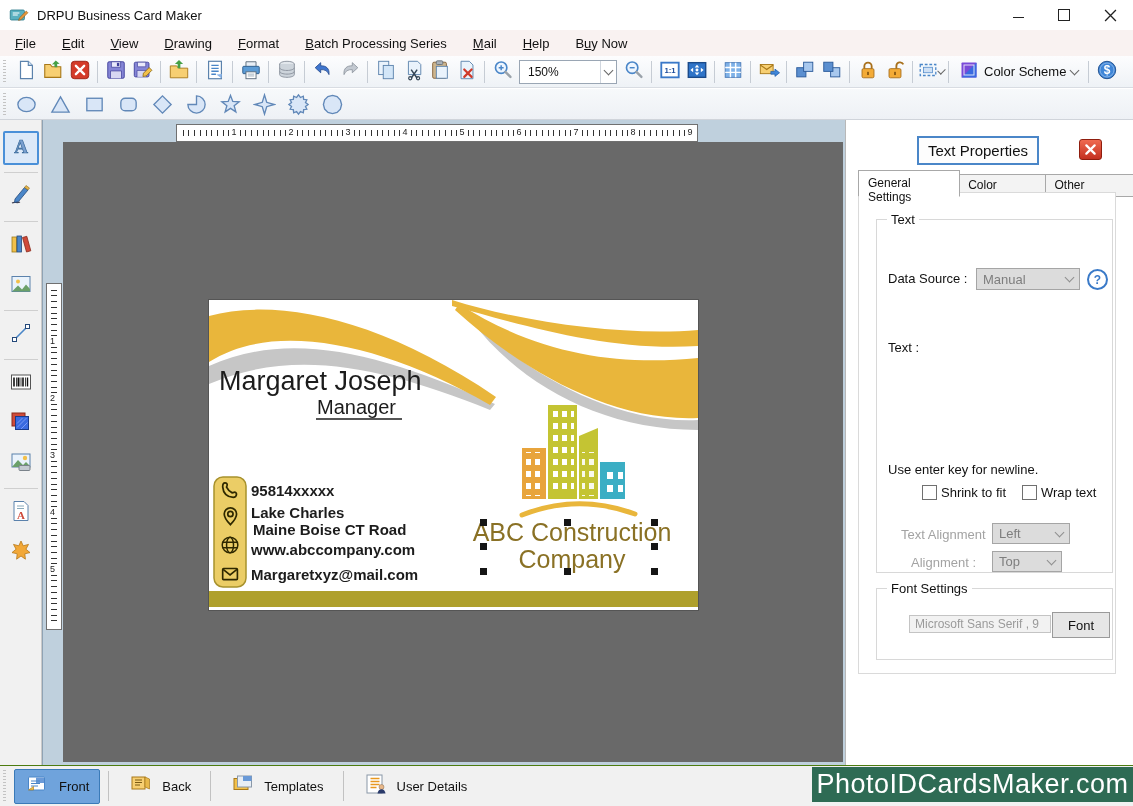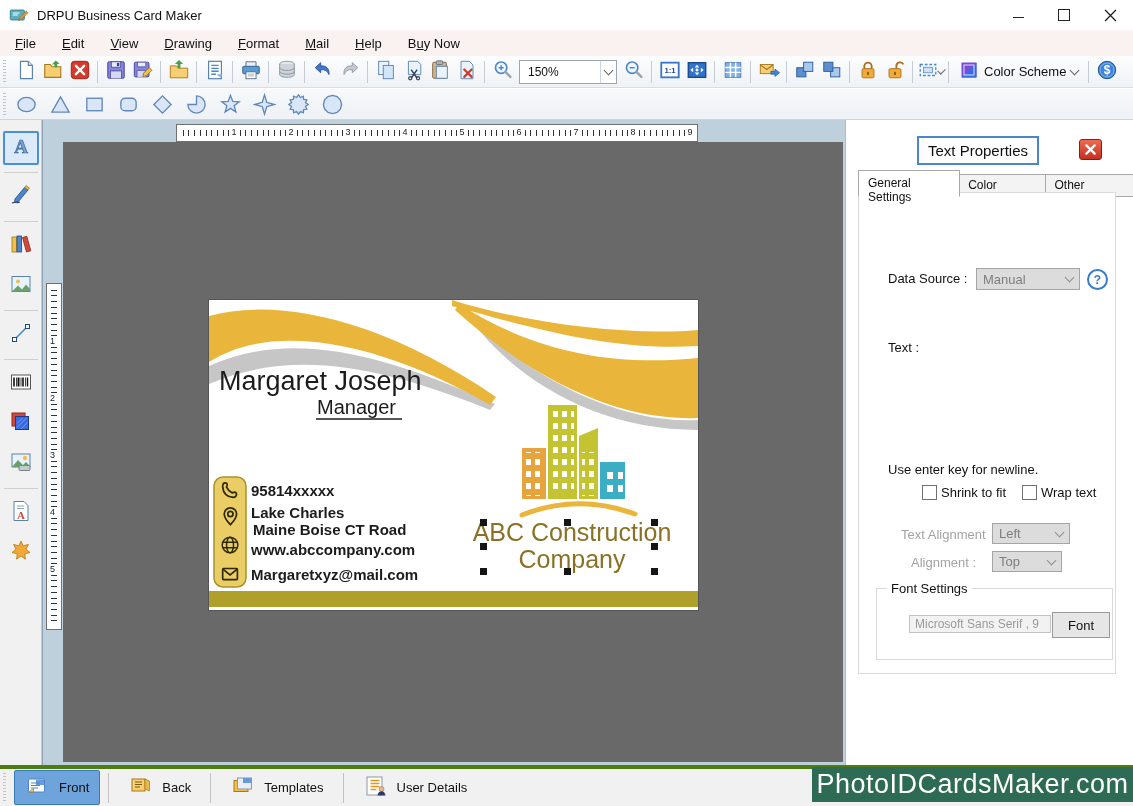--- a/index.html
+++ b/index.html
@@ -86,21 +86,21 @@
   .sarrow{position:absolute;left:4px;width:0;height:0;border-left:4px solid transparent;border-right:4px solid transparent;}
   .sarrow.up{top:5px;border-bottom:5px solid #9a9a9a;}
   .sarrow.down{bottom:5px;border-top:5px solid #9a9a9a;}
   .cb{position:absolute;width:13px;height:13px;background:#fff;border:1px solid #707070;cursor:pointer;}
   .field{position:absolute;background:#f2f2f2;border:1px solid #c4c4c4;font-size:12px;color:#9a9a9a;
          display:flex;align-items:center;padding-left:5px;box-sizing:border-box;}
   .btn{position:absolute;background:#e6e6e6;border:1px solid #9a9a9a;font-size:13px;color:#111;
        display:flex;align-items:center;justify-content:center;cursor:pointer;}
   
   .bottombar{position:absolute;left:0;top:765px;width:1133px;height:41px;background:#f1f1f1;
-             border-top:4px solid #4d7c0f;display:flex;align-items:center;padding-left:14px;box-sizing:border-box;}
+             border-top:1px solid #4d7c0f;display:flex;align-items:center;padding-left:14px;box-sizing:border-box;}
   .bbtn{display:flex;align-items:center;gap:8px;height:33px;padding:0 10px;border-radius:2px;cursor:pointer;border:1px solid transparent;}
   .bbtn svg{width:26px;height:24px;}
   .bbtn .blabel{font-size:13px;color:#111;}
   .bbtn.active{background:#6fa3dc;border-color:#3a7ab8;}
   .bsep{width:1px;height:30px;background:#c2c2c2;margin:0 8px;}
   .watermark{position:absolute;left:812px;top:767px;width:321px;height:35px;background:#2e6b54;color:#fff;
              font-size:27px;font-weight:500;letter-spacing:.5px;display:flex;align-items:center;justify-content:center;}
 </style>
 </head>
 <body>
@@ -128,20 +128,21 @@
       </div>
     </div>
   </div>
 
   <div class="menubar">
       <div class="menu-item"><span class="ul">F</span>ile</div>
       <div class="menu-item"><span class="ul">E</span>dit</div>
       <div class="menu-item"><span class="ul">V</span>iew</div>
       <div class="menu-item"><span class="ul">D</span>rawing</div>
       <div class="menu-item"><span class="ul">F</span>ormat</div>
+      <div class="menu-item"><span class="ul">B</span>atch Processing Series</div>
       <div class="menu-item"><span class="ul">M</span>ail</div>
       <div class="menu-item"><span class="ul">H</span>elp</div>
       <div class="menu-item">B<span class="ul">u</span>y Now</div>
     </div>
 
   <div class="toolbar">
       <div class="grip"></div>
       <div class="tbtn">
         <span><svg viewBox="0 0 24 24">
             <path d="M6 2.5h8.5L19 7v14.5H6z" fill="#fff" stroke="#5b82ac" stroke-width="1.3"></path>
@@ -751,20 +752,23 @@
       <svg width="11" height="11" viewBox="0 0 12 12">
           <path d="M1.5 1.5l9 9M10.5 1.5l-9 9" stroke="#fff" stroke-width="2.4" stroke-linecap="round"></path>
         </svg>
     </div>
     <div class="tabs">
       <div class="tab active">General Settings</div>
       <div class="tab">Color Settings</div>
       <div class="tab">Other Settings</div>
     </div>
     <div class="tab-page">
+      <div class="group" style="left:17px;top:26px;width:235px;height:352px;">
+        <span class="legend">Text</span>
+      </div>
       <span class="lbl" style="left:29px;top:78px;">Data Source :</span>
       <div class="dd" style="left:117px;top:75px;width:104px;height:22px;">
         <span>Manual</span>
         <span class="chev"></span>
       </div>
       <div class="help" style="left:228px;top:76px;">
           <span>?</span>
         </div>
 
       <span class="lbl" style="left:29px;top:147px;">Text :</span>

